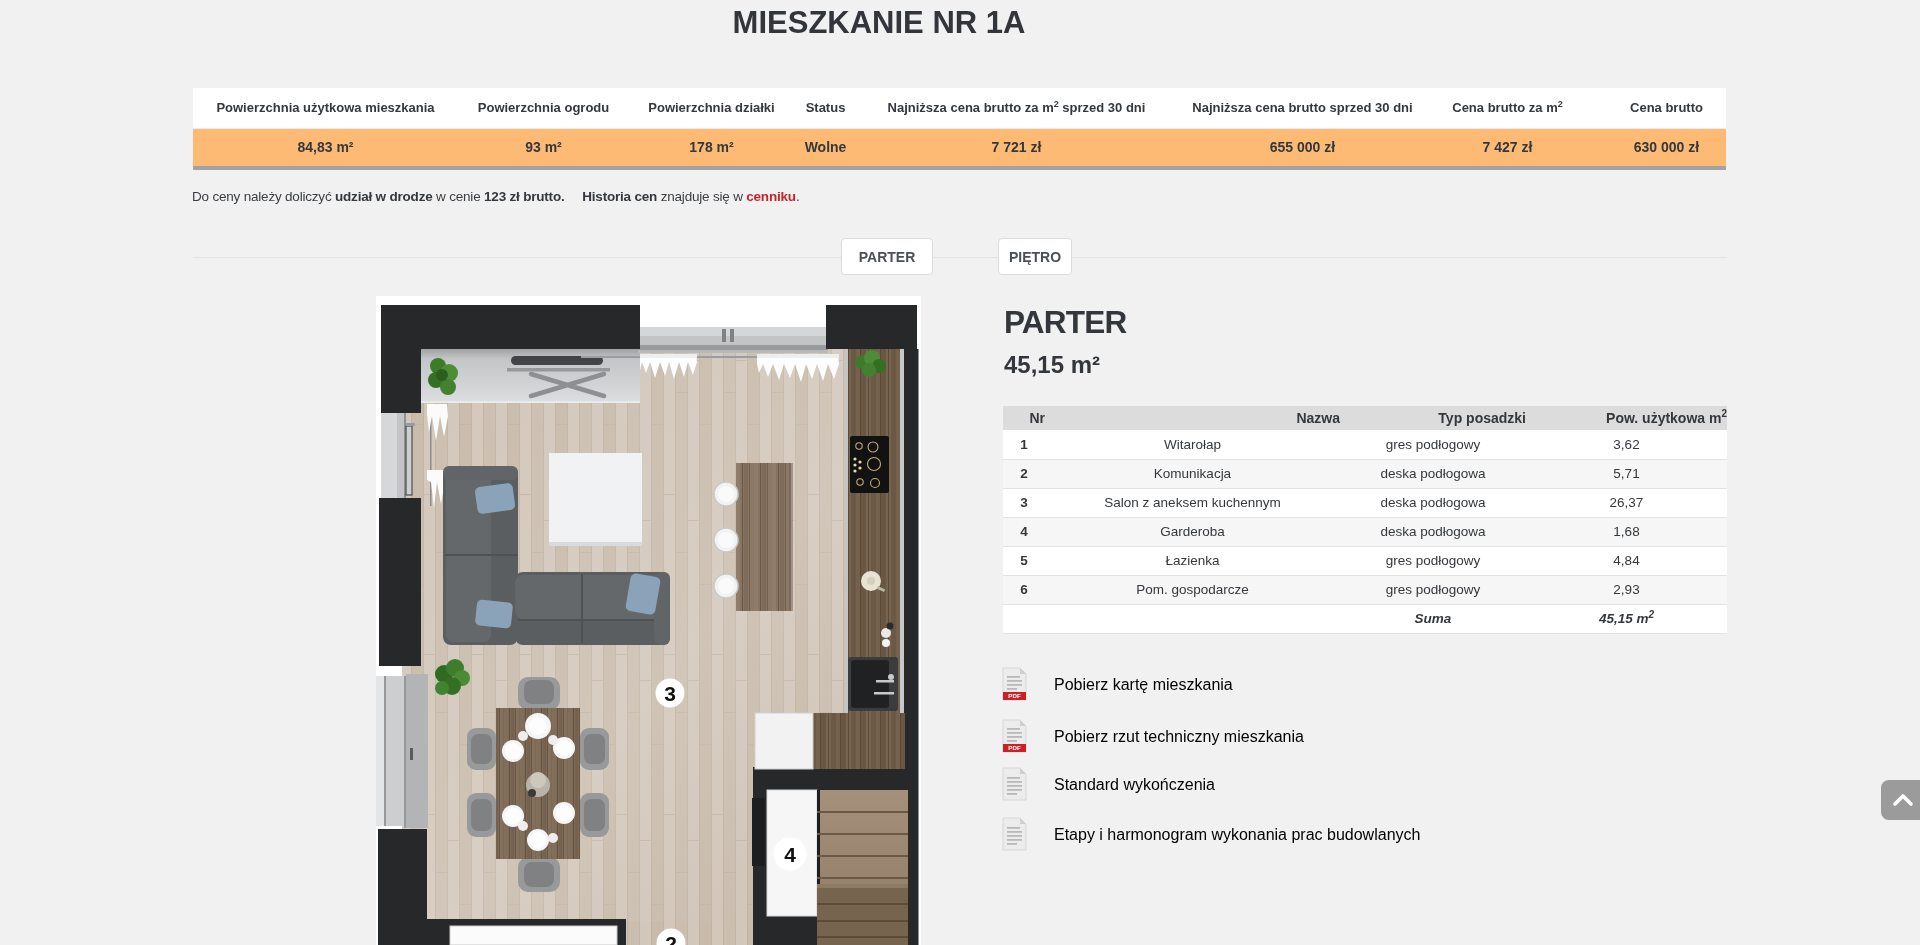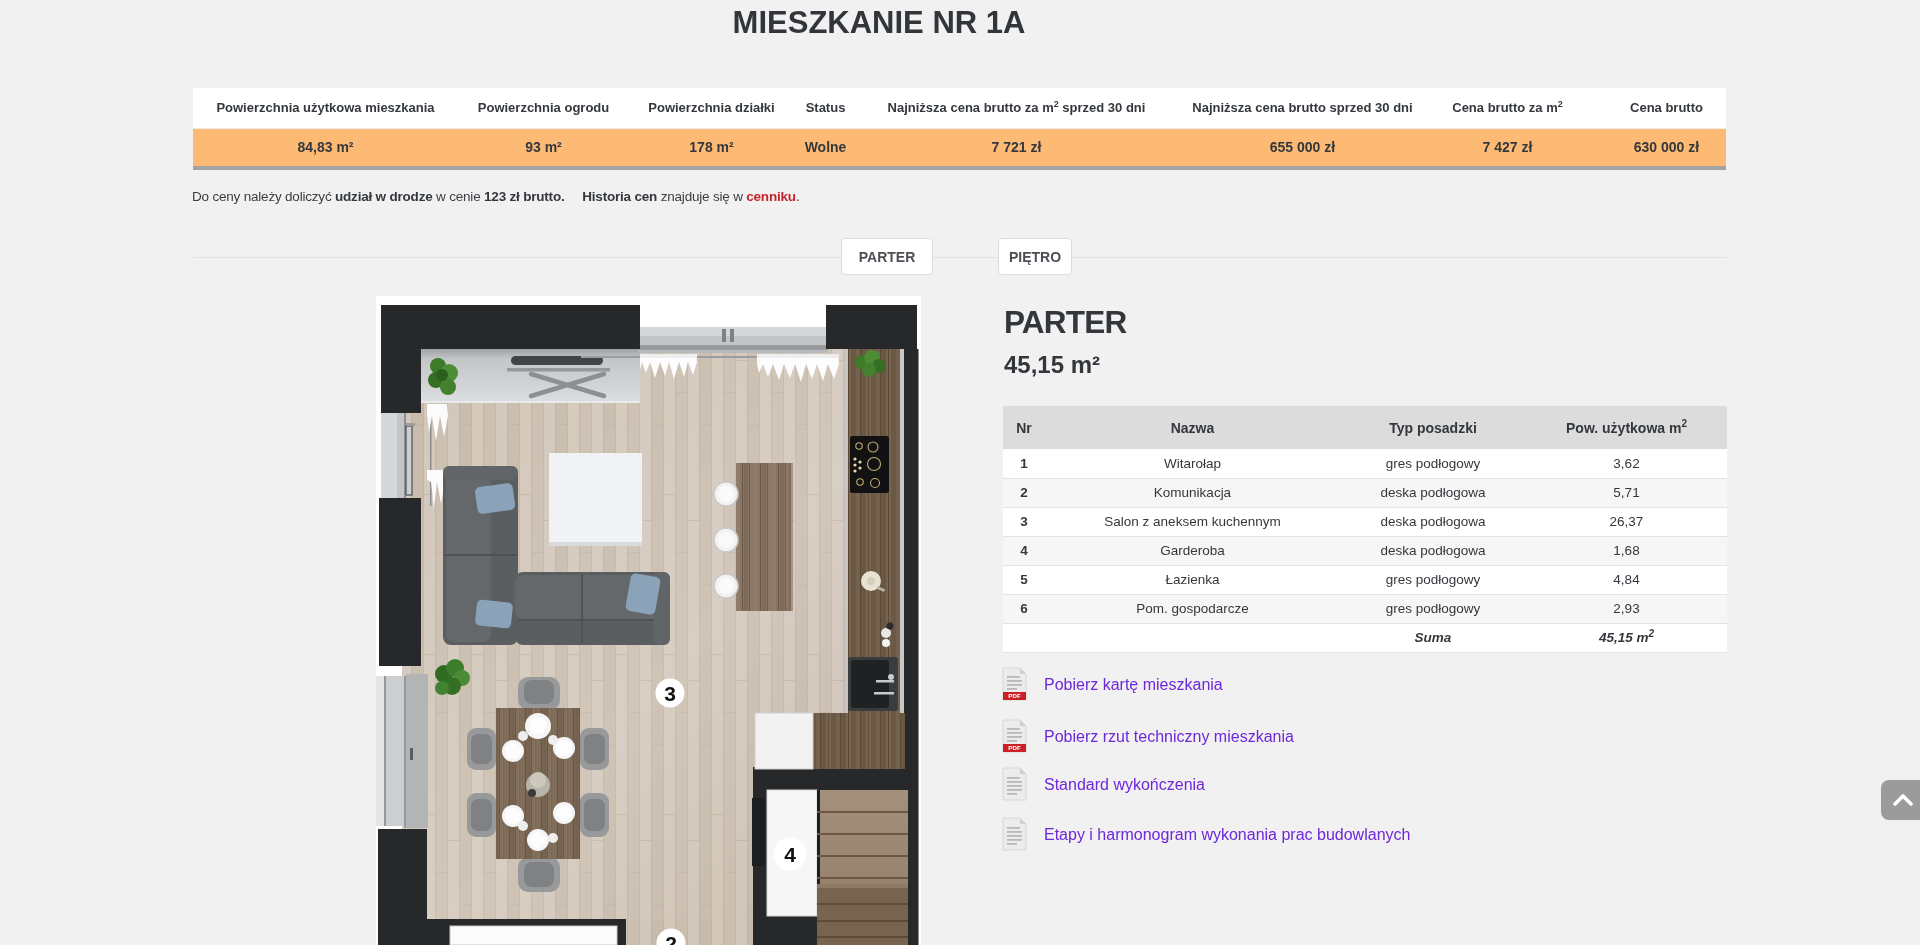--- a/index.html
+++ b/index.html
@@ -47,29 +47,29 @@
   }
   #btn-parter { left:841px; width:92px; }
   #btn-pietro { left:990px; width:74px;margin-left:8px; }
   
   .rp-title { position:absolute; left:1004px; top:304px; font-size:31.5px; font-weight:bold; color:#33373c; letter-spacing:-0.8px; }
   .rp-area  { position:absolute; left:1004px; top:351px; font-size:24px; font-weight:bold; color:#33373c; }
   .rtable {
     position:absolute; left:1003px; top:406px; width:724px;
     border-collapse:collapse; table-layout:fixed; font-size:13.5px; color:#34383c;
   }
-  .rtable th { background:#dcdcdc; font-weight:bold; height:43px; text-align:center; font-size:14px; }
+  .rtable th { background:#dcdcdc; font-weight:bold; height:24px; text-align:right; font-size:14px; }
   .rtable td { height:29px; text-align:center; background:#fff; border-bottom:1px solid #e3e3e3; }
   .rtable tr.alt td { background:#f6f6f6; }
   .rtable td.nr { font-weight:bold; }
   .rtable tr.suma td { font-weight:bold;font-style:italic; }
   .toptable sup { font-size:9px; } .rtable sup { font-size:10px; } sup{line-height:0;}
   
   .dl { position:absolute; left:1002px; height:36px; }
-  .dl .txt { position:absolute; left:42px; top:50%; transform:translateY(-50%); font-size:16px; color:#6d28d9; white-space:nowrap; }
+  .dl .txt { position:absolute; left:52px; top:50%; transform:translateY(-50%); font-size:16px; color:#000000; white-space:nowrap; }
   .docicon { position:absolute; left:0; top:0; width:25px; height:34px; }
   
   .scrolltop {
     position:absolute; left:1881px; top:780px; width:45px; height:40px;
     background:#9b9b9b; border-radius:8px 0 0 8px;
   }
   .scrolltop svg { position:absolute; left:11px; top:13px; }
 </style>
 </head>
 <body>

